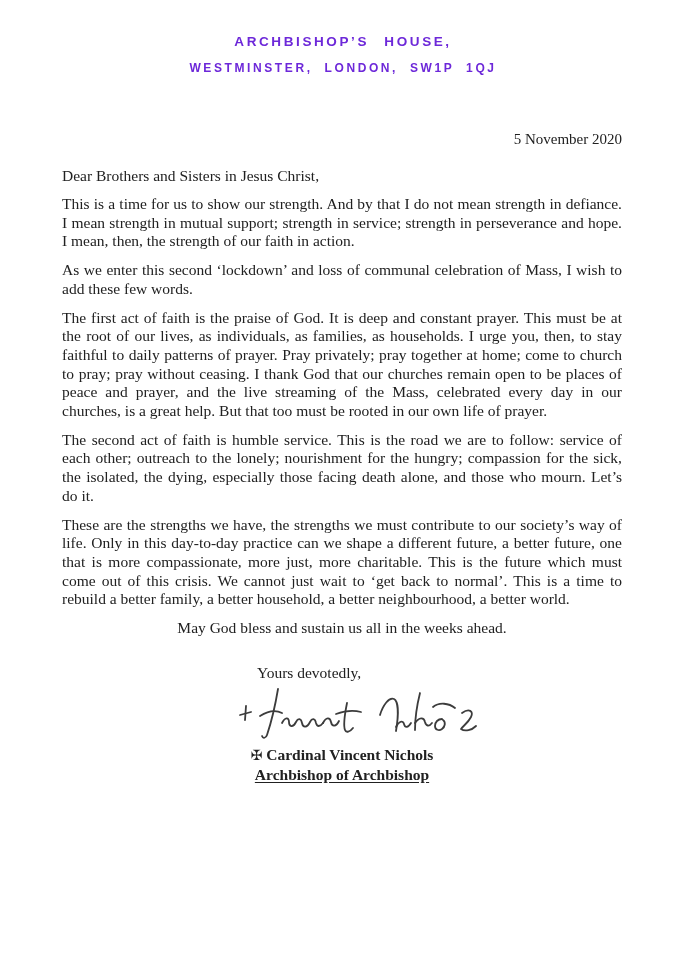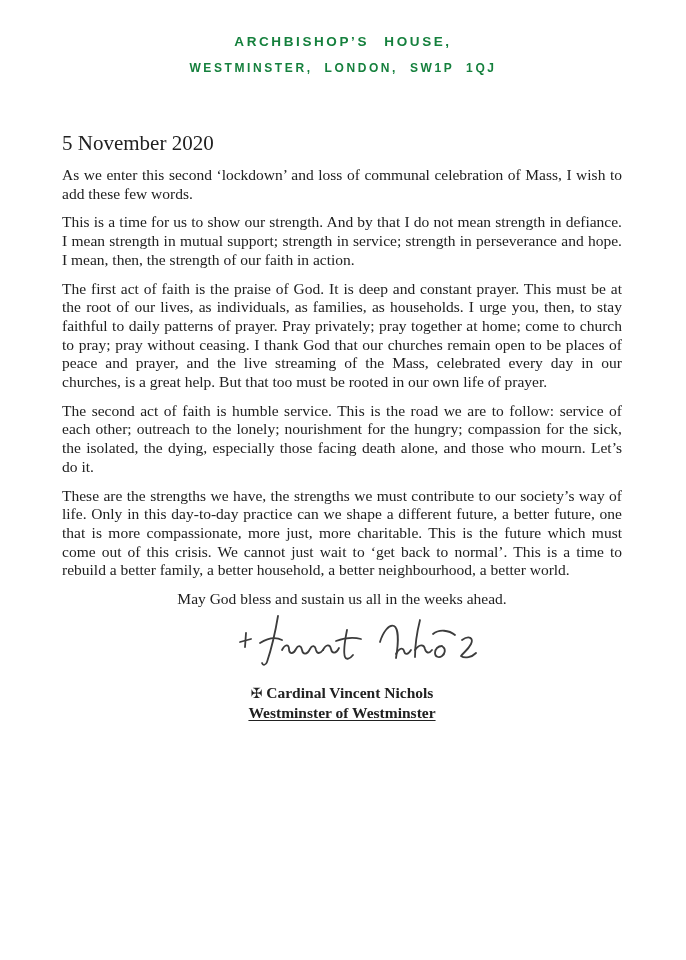--- a/index.html
+++ b/index.html
@@ -10,39 +10,40 @@
     background: var(--paper, #ffffff);
     color: var(--ink, #212121);
     font-family: "Liberation Serif", serif;
     overflow: hidden;
   }
   .letterhead {
     text-align: center;
     padding-top: 34px;
     font-family: "Liberation Sans", sans-serif;
     font-weight: 700;
-    color: #15803d;
+    color: #6d28d9;
   }
   .lh-line1 {
     font-size: 13.5px;
     letter-spacing: 2.6px;
     word-spacing: 9px;
   }
   .lh-line2 {
     margin-top: 12px;
     font-size: 12px;
     letter-spacing: 2.6px;
     word-spacing: 6px;
   }
   .content {
     margin: 0 64px 0 62px;
   }
   .date-line {
     margin-top: 56px;
-    font-size: 21px;
+    text-align: right;
+    font-size: 15px;
   }
   .salutation {
     margin: 19px 0 0 0;
     font-size: 15.5px;
   }
   p.para {
     margin: 10px 0 0 0;
     font-size: 15.5px;
     line-height: 18.7px;
     text-align: justify;
@@ -52,21 +53,21 @@
     margin: 26px 0 0 195px;
     font-size: 15.5px;
   }
   .signature-wrap {
     margin: 2px 0 0 168px;
     height: 60px;
   }
   .signature-wrap svg { display: block; }
   .signer-block {
     text-align: center;
-    margin-top: 13px;
+    margin-top: 2px;
   }
   .signer-name {
     font-size: 15.5px;
     font-weight: 700;
   }
   .signer-title {
     margin-top: 2px;
     font-size: 15.5px;
     font-weight: 700;
     text-decoration: underline;
@@ -81,28 +82,30 @@
 
   <header class="letterhead">
     <div class="lh-line1">ARCHBISHOP’S HOUSE,</div>
     <div class="lh-line2">WESTMINSTER, LONDON, SW1P 1QJ</div>
   </header>
 
   <div class="content">
 
     <div class="date-line">5 November 2020</div>
 
+    <p class="salutation">Dear Brothers and Sisters in Jesus Christ,</p>
 
+    <p class="para">This is a time for us to show our strength. And by that I do not mean strength in defiance. I mean strength in mutual support; strength in service; strength in perseverance and hope. I mean, then, the strength of our faith in action.</p>
     <p class="para">As we enter this second ‘lockdown’ and loss of communal celebration of Mass, I wish to add these few words.</p>
-    <p class="para">This is a time for us to show our strength. And by that I do not mean strength in defiance. I mean strength in mutual support; strength in service; strength in perseverance and hope. I mean, then, the strength of our faith in action.</p>
     <p class="para">The first act of faith is the praise of God. It is deep and constant prayer. This must be at the root of our lives, as individuals, as families, as households. I urge you, then, to stay faithful to daily patterns of prayer. Pray privately; pray together at home; come to church to pray; pray without ceasing. I thank God that our churches remain open to be places of peace and prayer, and the live streaming of the Mass, celebrated every day in our churches, is a great help. But that too must be rooted in our own life of prayer.</p>
     <p class="para">The second act of faith is humble service. This is the road we are to follow: service of each other; outreach to the lonely; nourishment for the hungry; compassion for the sick, the isolated, the dying, especially those facing death alone, and those who mourn. Let’s do it.</p>
     <p class="para">These are the strengths we have, the strengths we must contribute to our society’s way of life. Only in this day-to-day practice can we shape a different future, a better future, one that is more compassionate, more just, more charitable. This is the future which must come out of this crisis. We cannot just wait to ‘get back to normal’. This is a time to rebuild a better family, a better household, a better neighbourhood, a better world.</p>
     <p class="para lastline">May God bless and sustain us all in the weeks ahead.</p>
 
+    <div class="valediction">Yours devotedly,</div>
 
     <div class="signature-wrap" role="img" aria-label="+ Vincent Nichols">
       <svg width="250" height="60" viewBox="0 0 250 60" fill="none" stroke="#3c3c3c" stroke-width="1.8" stroke-linecap="round" stroke-linejoin="round">
 
         <path d="M10,31 L21,28"></path>
         <path d="M16,22 L15,36"></path>
 
         <path d="M48,5 C46,17 42,36 37,51 C36,54 33,55 32,52"></path>
 
         <path d="M30,32 C38,27 46,26 52,29"></path>
@@ -125,17 +128,17 @@
 
         <path d="M232,29 C239,24 244,27 241,33 C238,39 233,42 231,45 C235,48 242,46 246,42"></path>
       </svg>
     </div>
 
     <div class="signer-block">
       <div class="signer-name">
         <span class="cross-glyph">✠</span>
         <span>Cardinal Vincent Nichols</span>
       </div>
-      <div class="signer-title">Westminster of Westminster</div>
+      <div class="signer-title">Archbishop of Archbishop</div>
     </div>
 
   </div>
 </div>
 
 </body></html>

